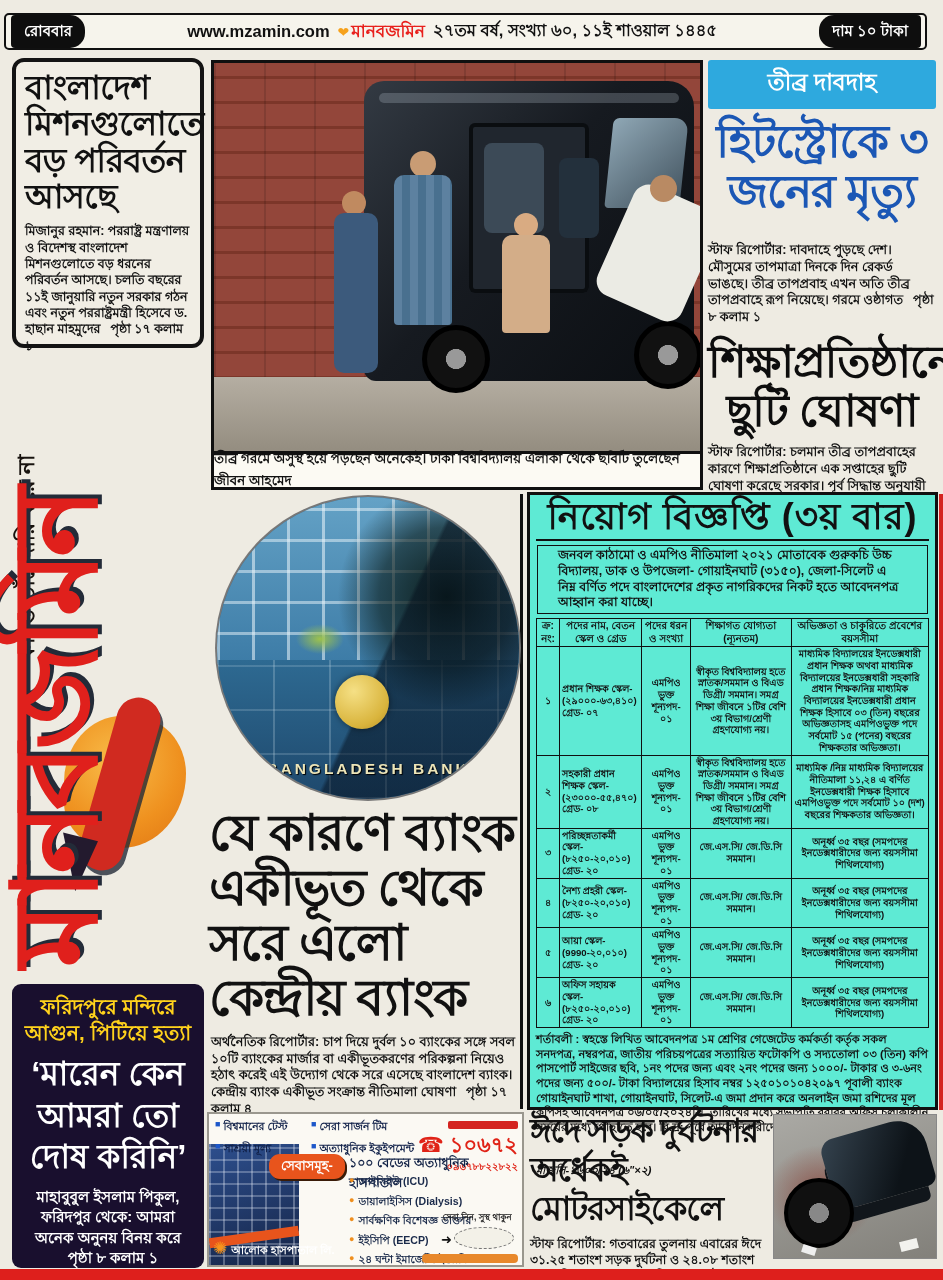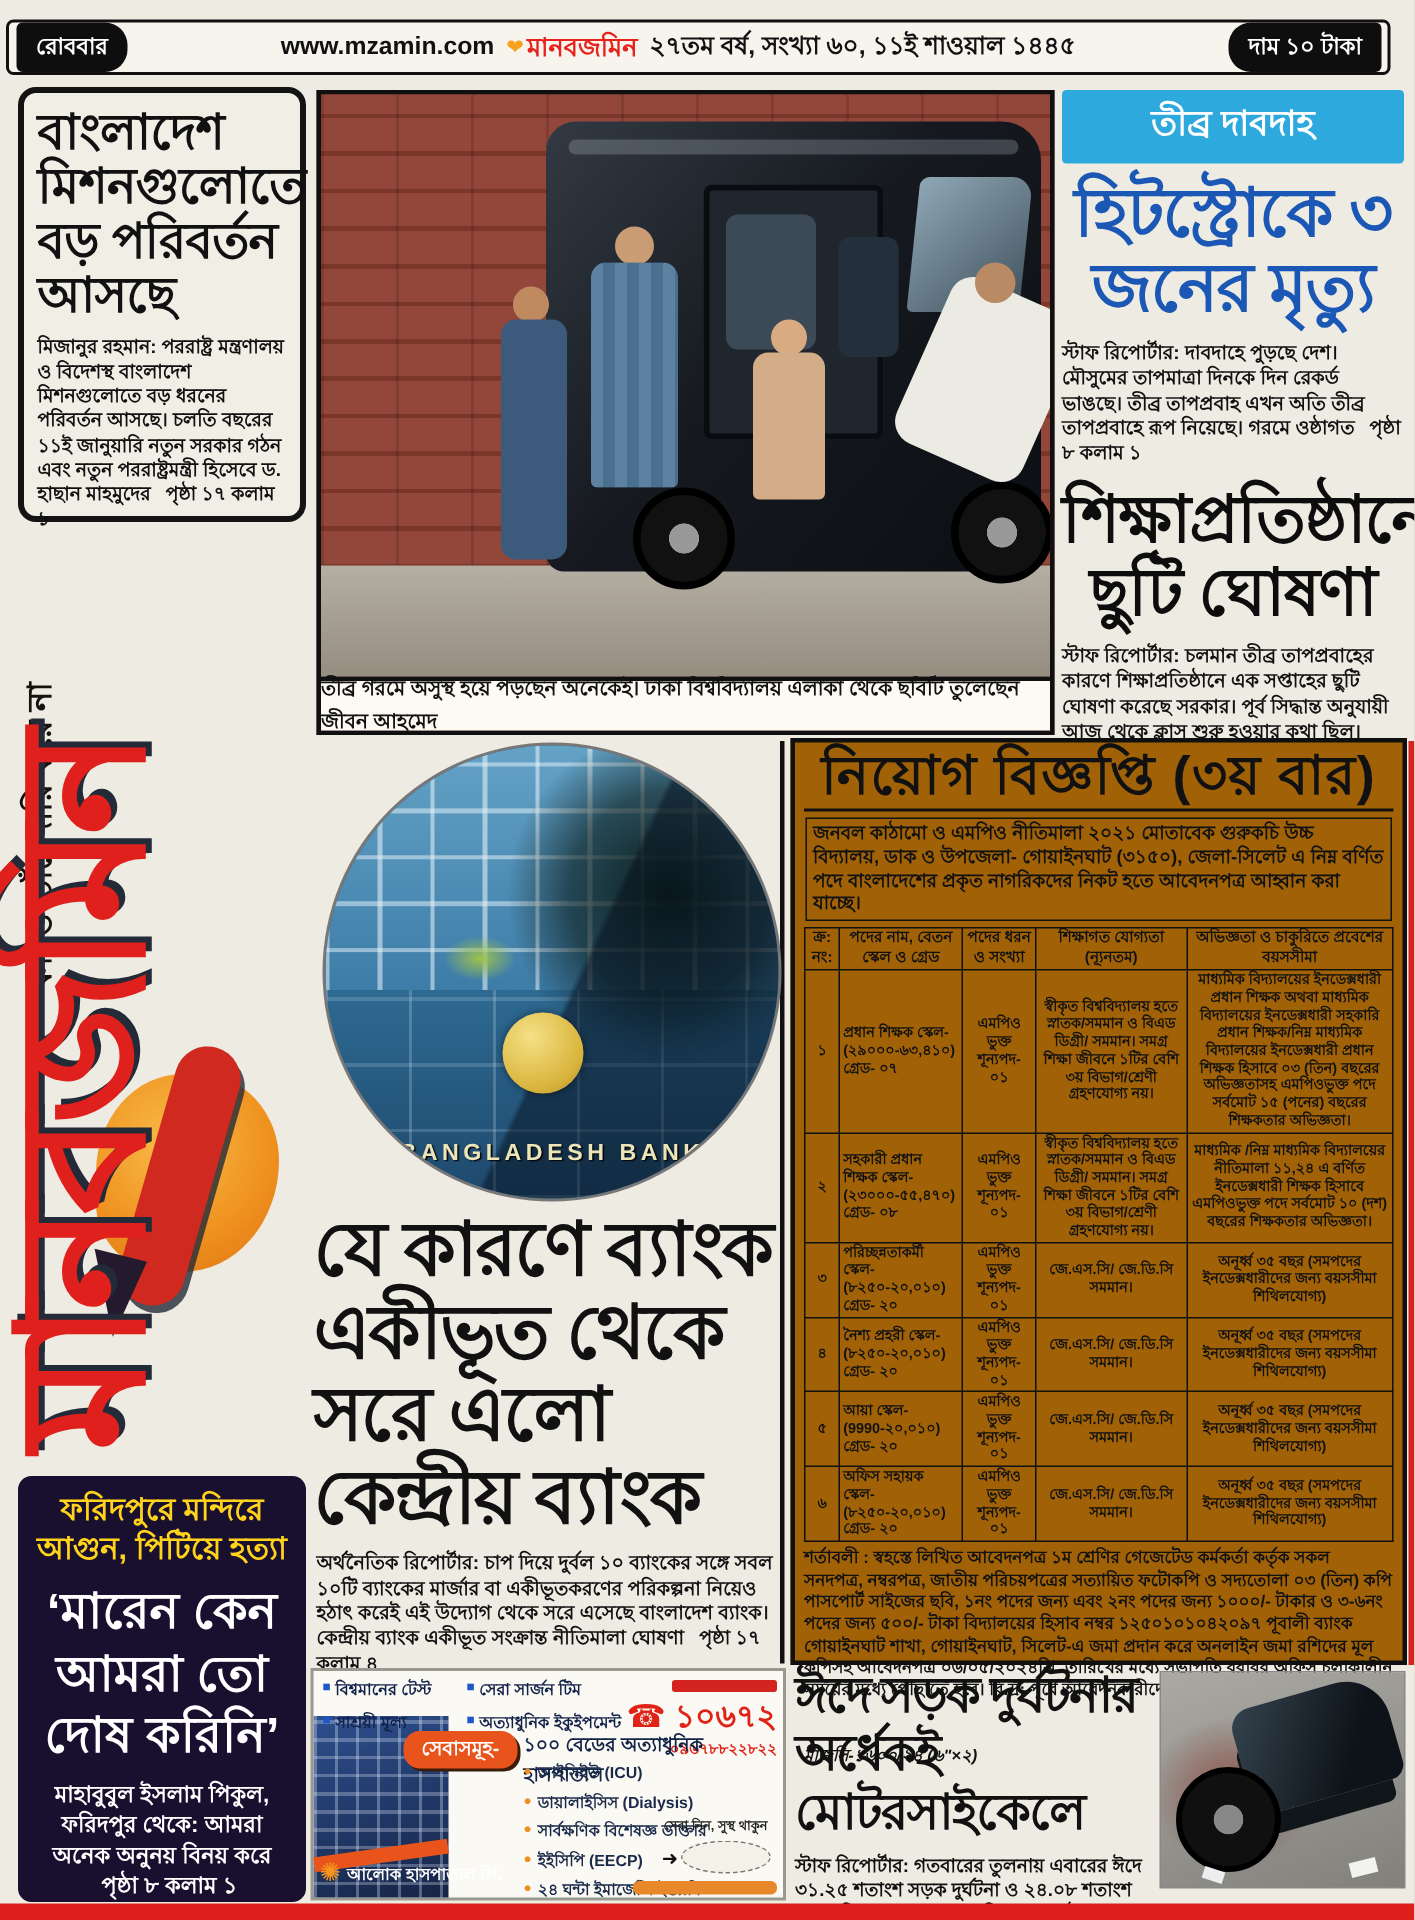--- a/index.html
+++ b/index.html
@@ -76,31 +76,31 @@
   #p5b{left:345px;top:95px;width:40px;height:80px;background:#23303c;border-radius:8px;}
   #van-caption{position:absolute;left:0;bottom:0;width:100%;height:36px;background:#fcfaf3;border-top:3px solid #101010;
                display:flex;align-items:center;justify-content:center;font-size:13.4px;font-weight:800;box-sizing:border-box;}
 
   
   #col-right{left:708px;top:60px;width:228px;height:430px;}
   #kicker-heat{background:#2ea9de;color:#fff;font-size:23px;font-weight:800;text-align:center;
                padding:4px 0 6px;border-radius:3px;}
   #head-heat{color:#1b57b5;font-size:45px;line-height:1.12;font-weight:800;text-align:center;margin-top:8px;letter-spacing:-1px;}
   .bodytext{font-size:12.8px;line-height:1.32;font-weight:700;text-align:left;}
-  #body-heat{margin-top:9px;}
+  #body-heat{margin-top:24px;}
   #head-school{color:#0d0d0d;font-size:44px;line-height:1.1;font-weight:800;text-align:center;margin-top:12px;letter-spacing:-1px;}
   #body-school{margin-top:9px;}
   .jump{font-weight:800;margin-left:10px;}
 
   
-  #jobad{left:527px;top:492px;width:411px;height:618px;border:3px solid #101010;background:#a16207;
+  #jobad{left:527px;top:492px;width:411px;height:618px;border:3px solid #101010;background:#5eead4;
          padding:3px 6px;box-sizing:border-box;}
   #jobad-title{font-size:36px;font-weight:800;text-align:center;border-bottom:2.5px solid #101010;
                padding-bottom:3px;letter-spacing:1px;line-height:1.05;}
-  #jobad-intro{font-size:12.4px;font-weight:800;line-height:1.28;margin:4px 1px;border:1.5px solid #101010;padding:2px 4px;}
+  #jobad-intro{font-size:12.4px;font-weight:800;line-height:1.28;margin:4px 1px;border:1.5px solid #101010;padding:2px 20px;}
   #jobad table{width:100%;border-collapse:collapse;table-layout:fixed;}
   #jobad th,#jobad td{border:1.5px solid #101010;font-size:9.6px;line-height:1.22;font-weight:700;
                       text-align:center;vertical-align:middle;padding:1px 2px;word-wrap:break-word;}
   #jobad th{font-size:10.2px;}
   .cw0{width:5%;} .cw1{width:21%;} .cw2{width:12%;} .cw3{width:26%;} .cw4{width:36%;}
   .cell-left{text-align:left !important;}
   #jobad-terms{font-size:11.3px;font-weight:700;line-height:1.3;margin-top:4px;}
   #jobad-sign{text-align:right;font-size:12px;font-weight:800;margin-top:1px;}
   #jobad-foot{display:flex;justify-content:space-between;align-items:flex-end;margin-top:2px;}
   #jobad-ref{font-size:11px;font-weight:700;font-style:italic;}

